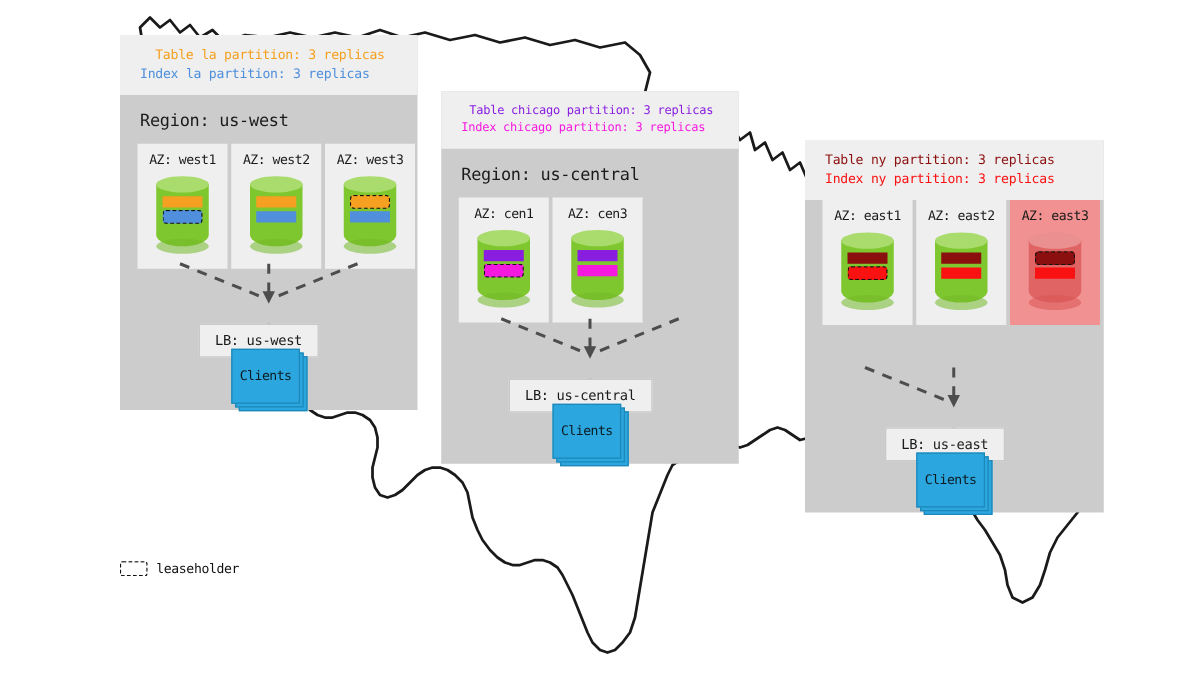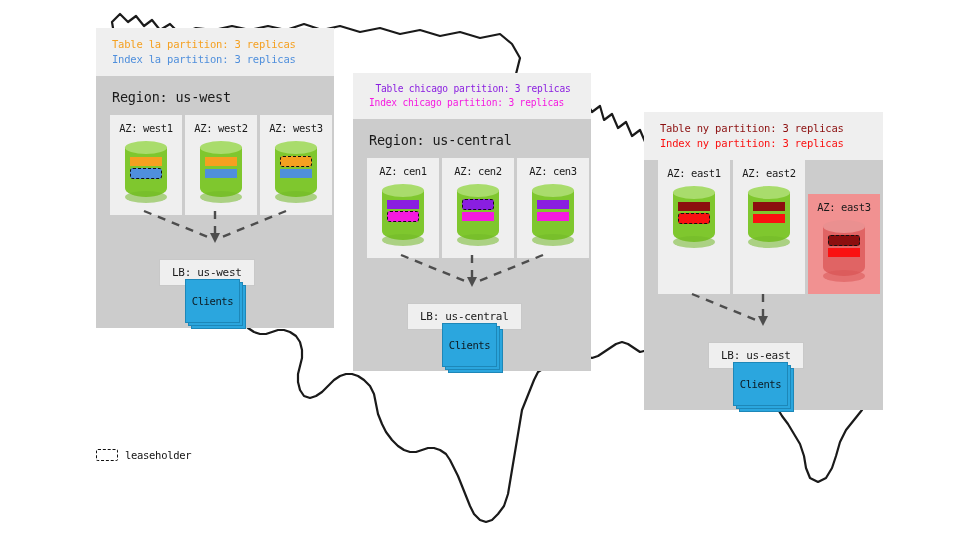--- a/index.html
+++ b/index.html
@@ -62,21 +62,21 @@
     gap: 3px;
   }
   .az-cell {
     background: #efefef;
     width: 72px;
     padding: 7px 0 12px 0;
     display: flex;
     flex-direction: column;
     align-items: center;
   }
-  .az-cell.failed { background: #f19191; margin-top: 34px; }
+  .az-cell.failed { background: #f19191; }
   .az-label {
     font-size: 10.5px;
     color: #1a1a1a;
     letter-spacing: -0.4px;
     white-space: nowrap;
     margin-bottom: 7px;
   }
 
   
   .cylinder {
@@ -267,21 +267,21 @@
          L124,172 L120,164 L116,156 L112,148
          L108,140 L104,132 L100,124 L98,116
          L98,108 L100,100 L102,92 L104,84
          L106,76 L108,68 L110,60 L112,52
          L114,44 L114,34 L112,22 Z"></path>
   </svg>
 
   <div class="region-panel" id="panel-us-west" style="left:96px; top:28px; width:238px; height:300px;">
 
     <div class="region-legend">
-      <span class="legend-line" style="color:#f5a020;">Table la partition: 3 replicas</span>
+      <span class="legend-line" style="color:#f5a020;text-align:center;">Table la partition: 3 replicas</span>
       <span class="legend-line" style="color:#4f8fdc;">Index la partition: 3 replicas</span>
     </div>
 
     <div class="region-title">Region: us-west</div>
 
     <div class="az-strip">
 
       <div class="az-cell">
         <div class="az-label">AZ: west1</div>
         <div class="cylinder">
@@ -359,32 +359,20 @@
           <div class="cyl-body"></div>
           <div class="cyl-bottom-shade"></div>
           <div class="cyl-top"></div>
           <div class="replica-stack">
             <div class="replica" style="background:#8a1ee0;"></div>
             <div class="replica leaseholder" style="background:#f519e0;"></div>
           </div>
         </div>
       </div>
 
-      <div class="az-cell">
-        <div class="az-label">AZ: cen2</div>
-        <div class="cylinder">
-          <div class="cyl-body"></div>
-          <div class="cyl-bottom-shade"></div>
-          <div class="cyl-top"></div>
-          <div class="replica-stack">
-            <div class="replica leaseholder" style="background:#8a1ee0;"></div>
-            <div class="replica" style="background:#f519e0;"></div>
-          </div>
-        </div>
-      </div>
 
       <div class="az-cell">
         <div class="az-label">AZ: cen3</div>
         <div class="cylinder">
           <div class="cyl-body"></div>
           <div class="cyl-bottom-shade"></div>
           <div class="cyl-top"></div>
           <div class="replica-stack">
             <div class="replica" style="background:#8a1ee0;"></div>
             <div class="replica" style="background:#f519e0;"></div>

